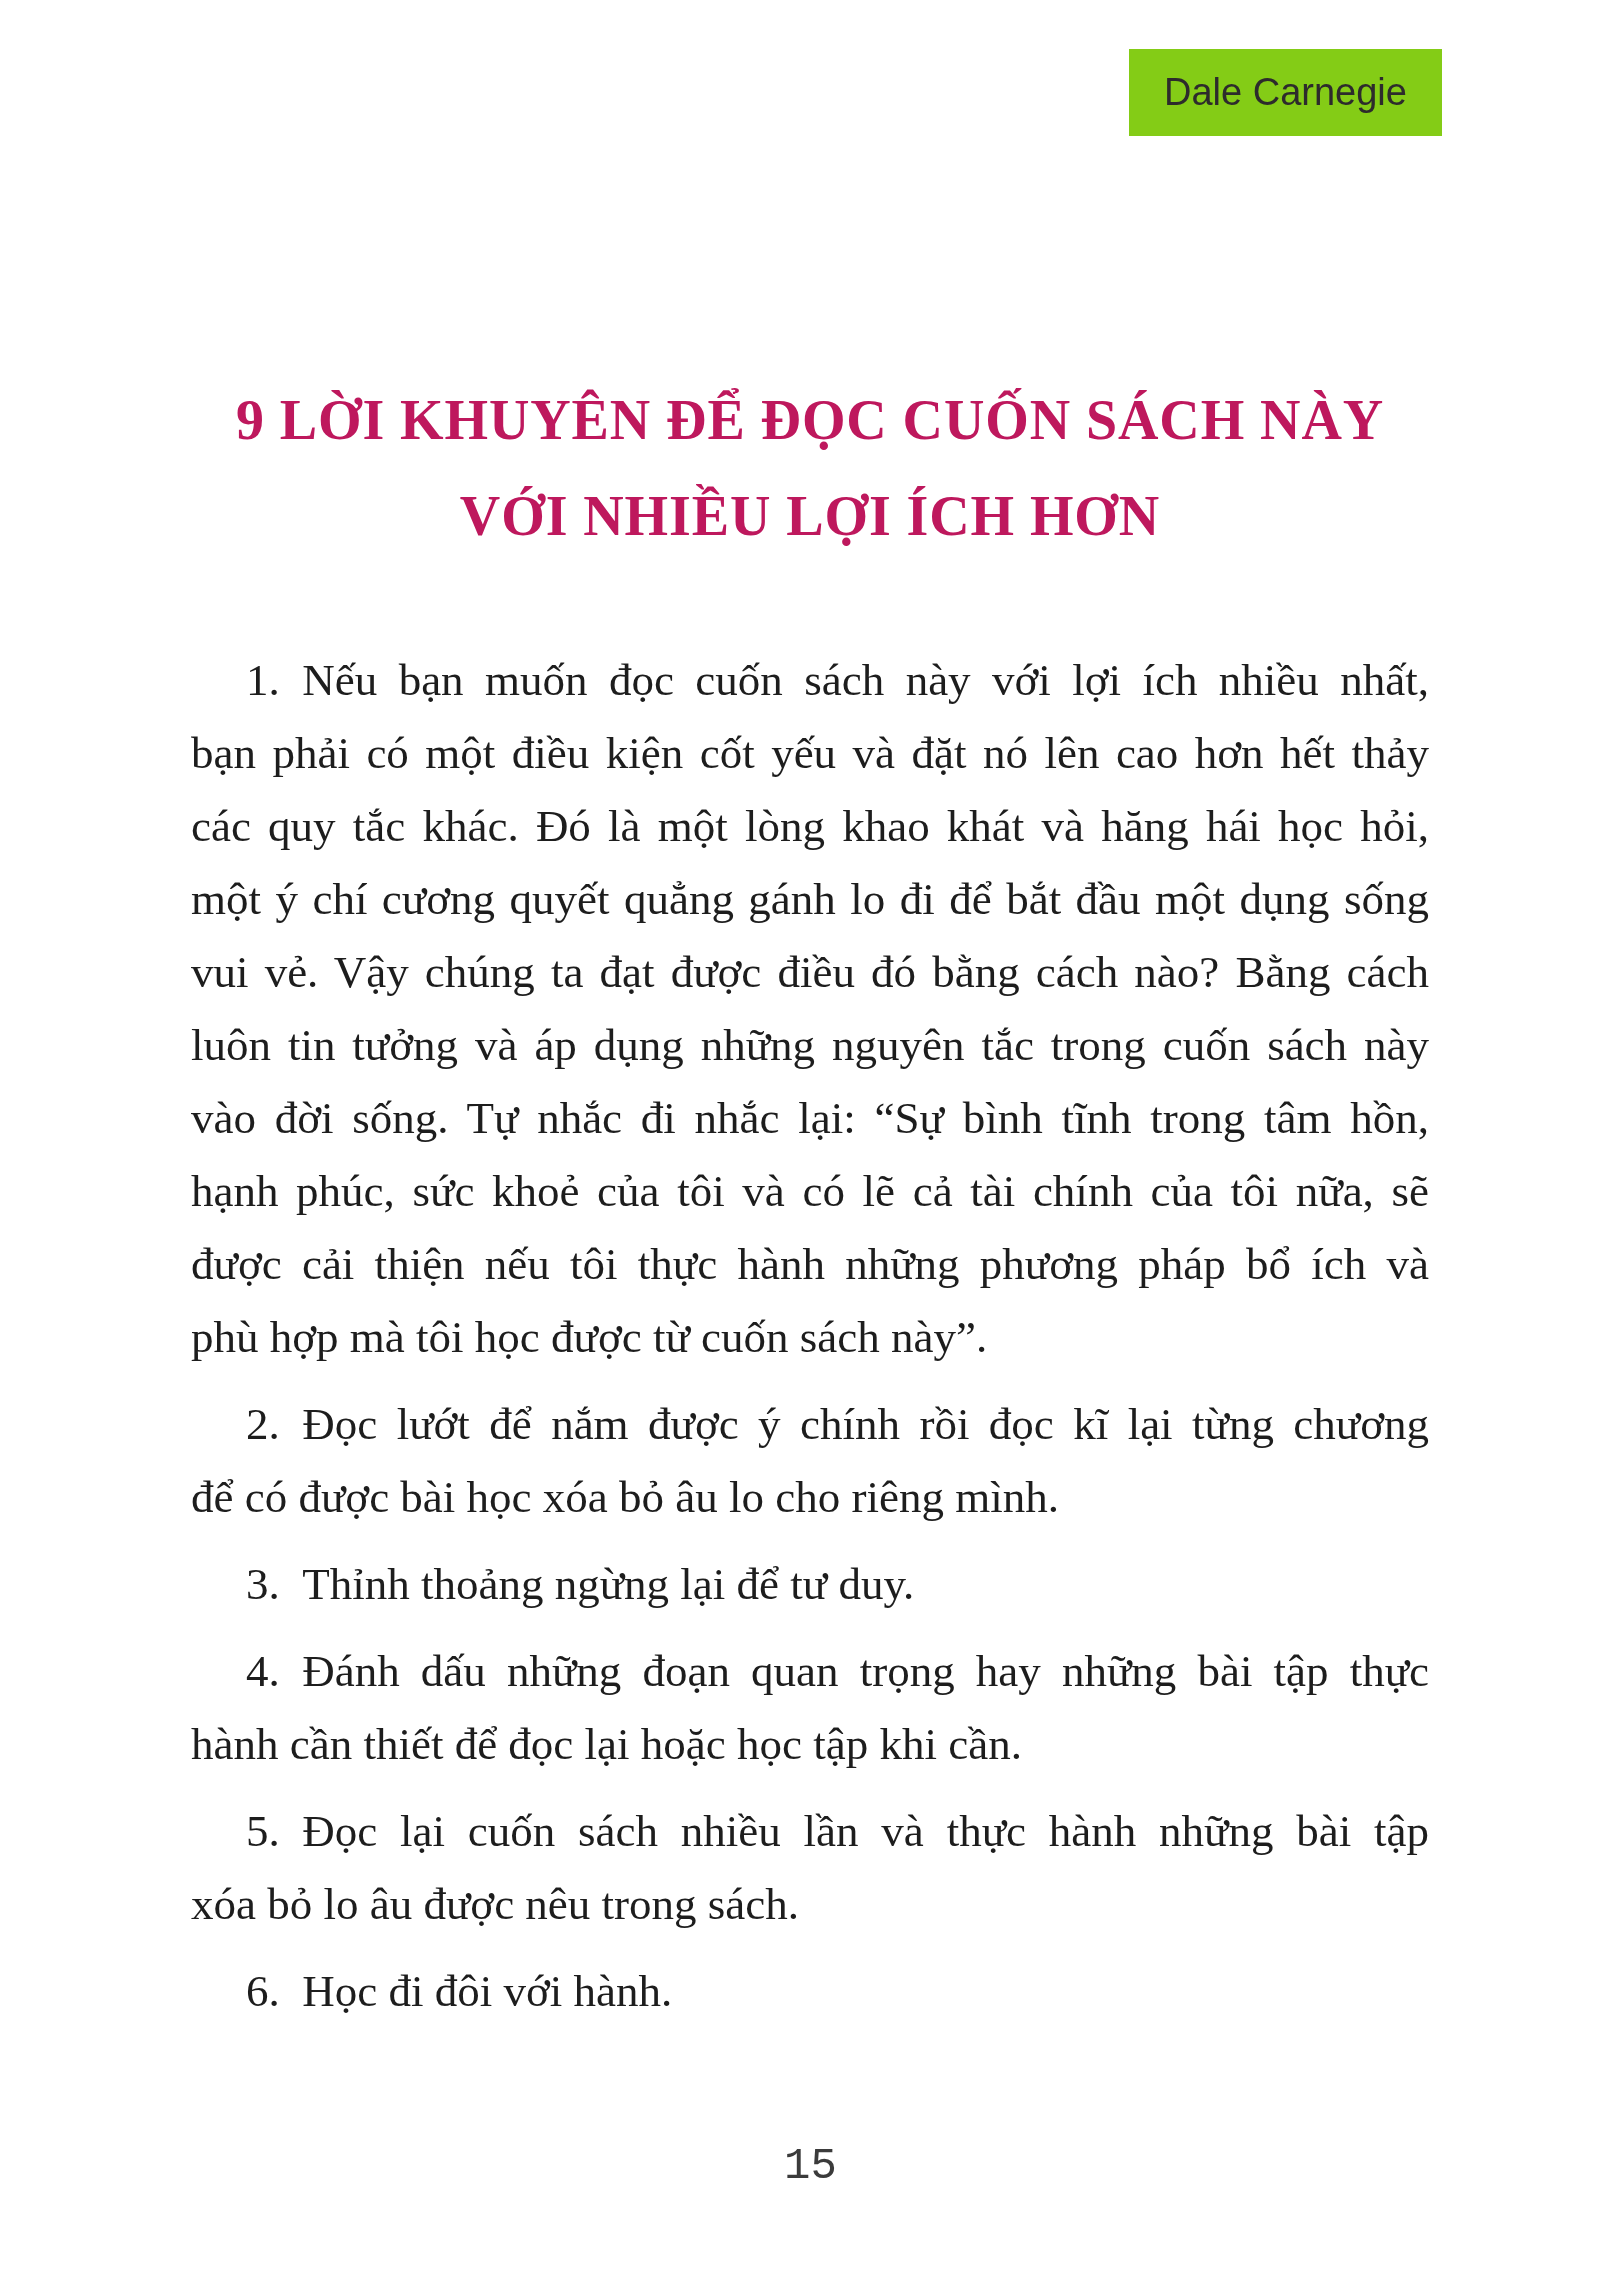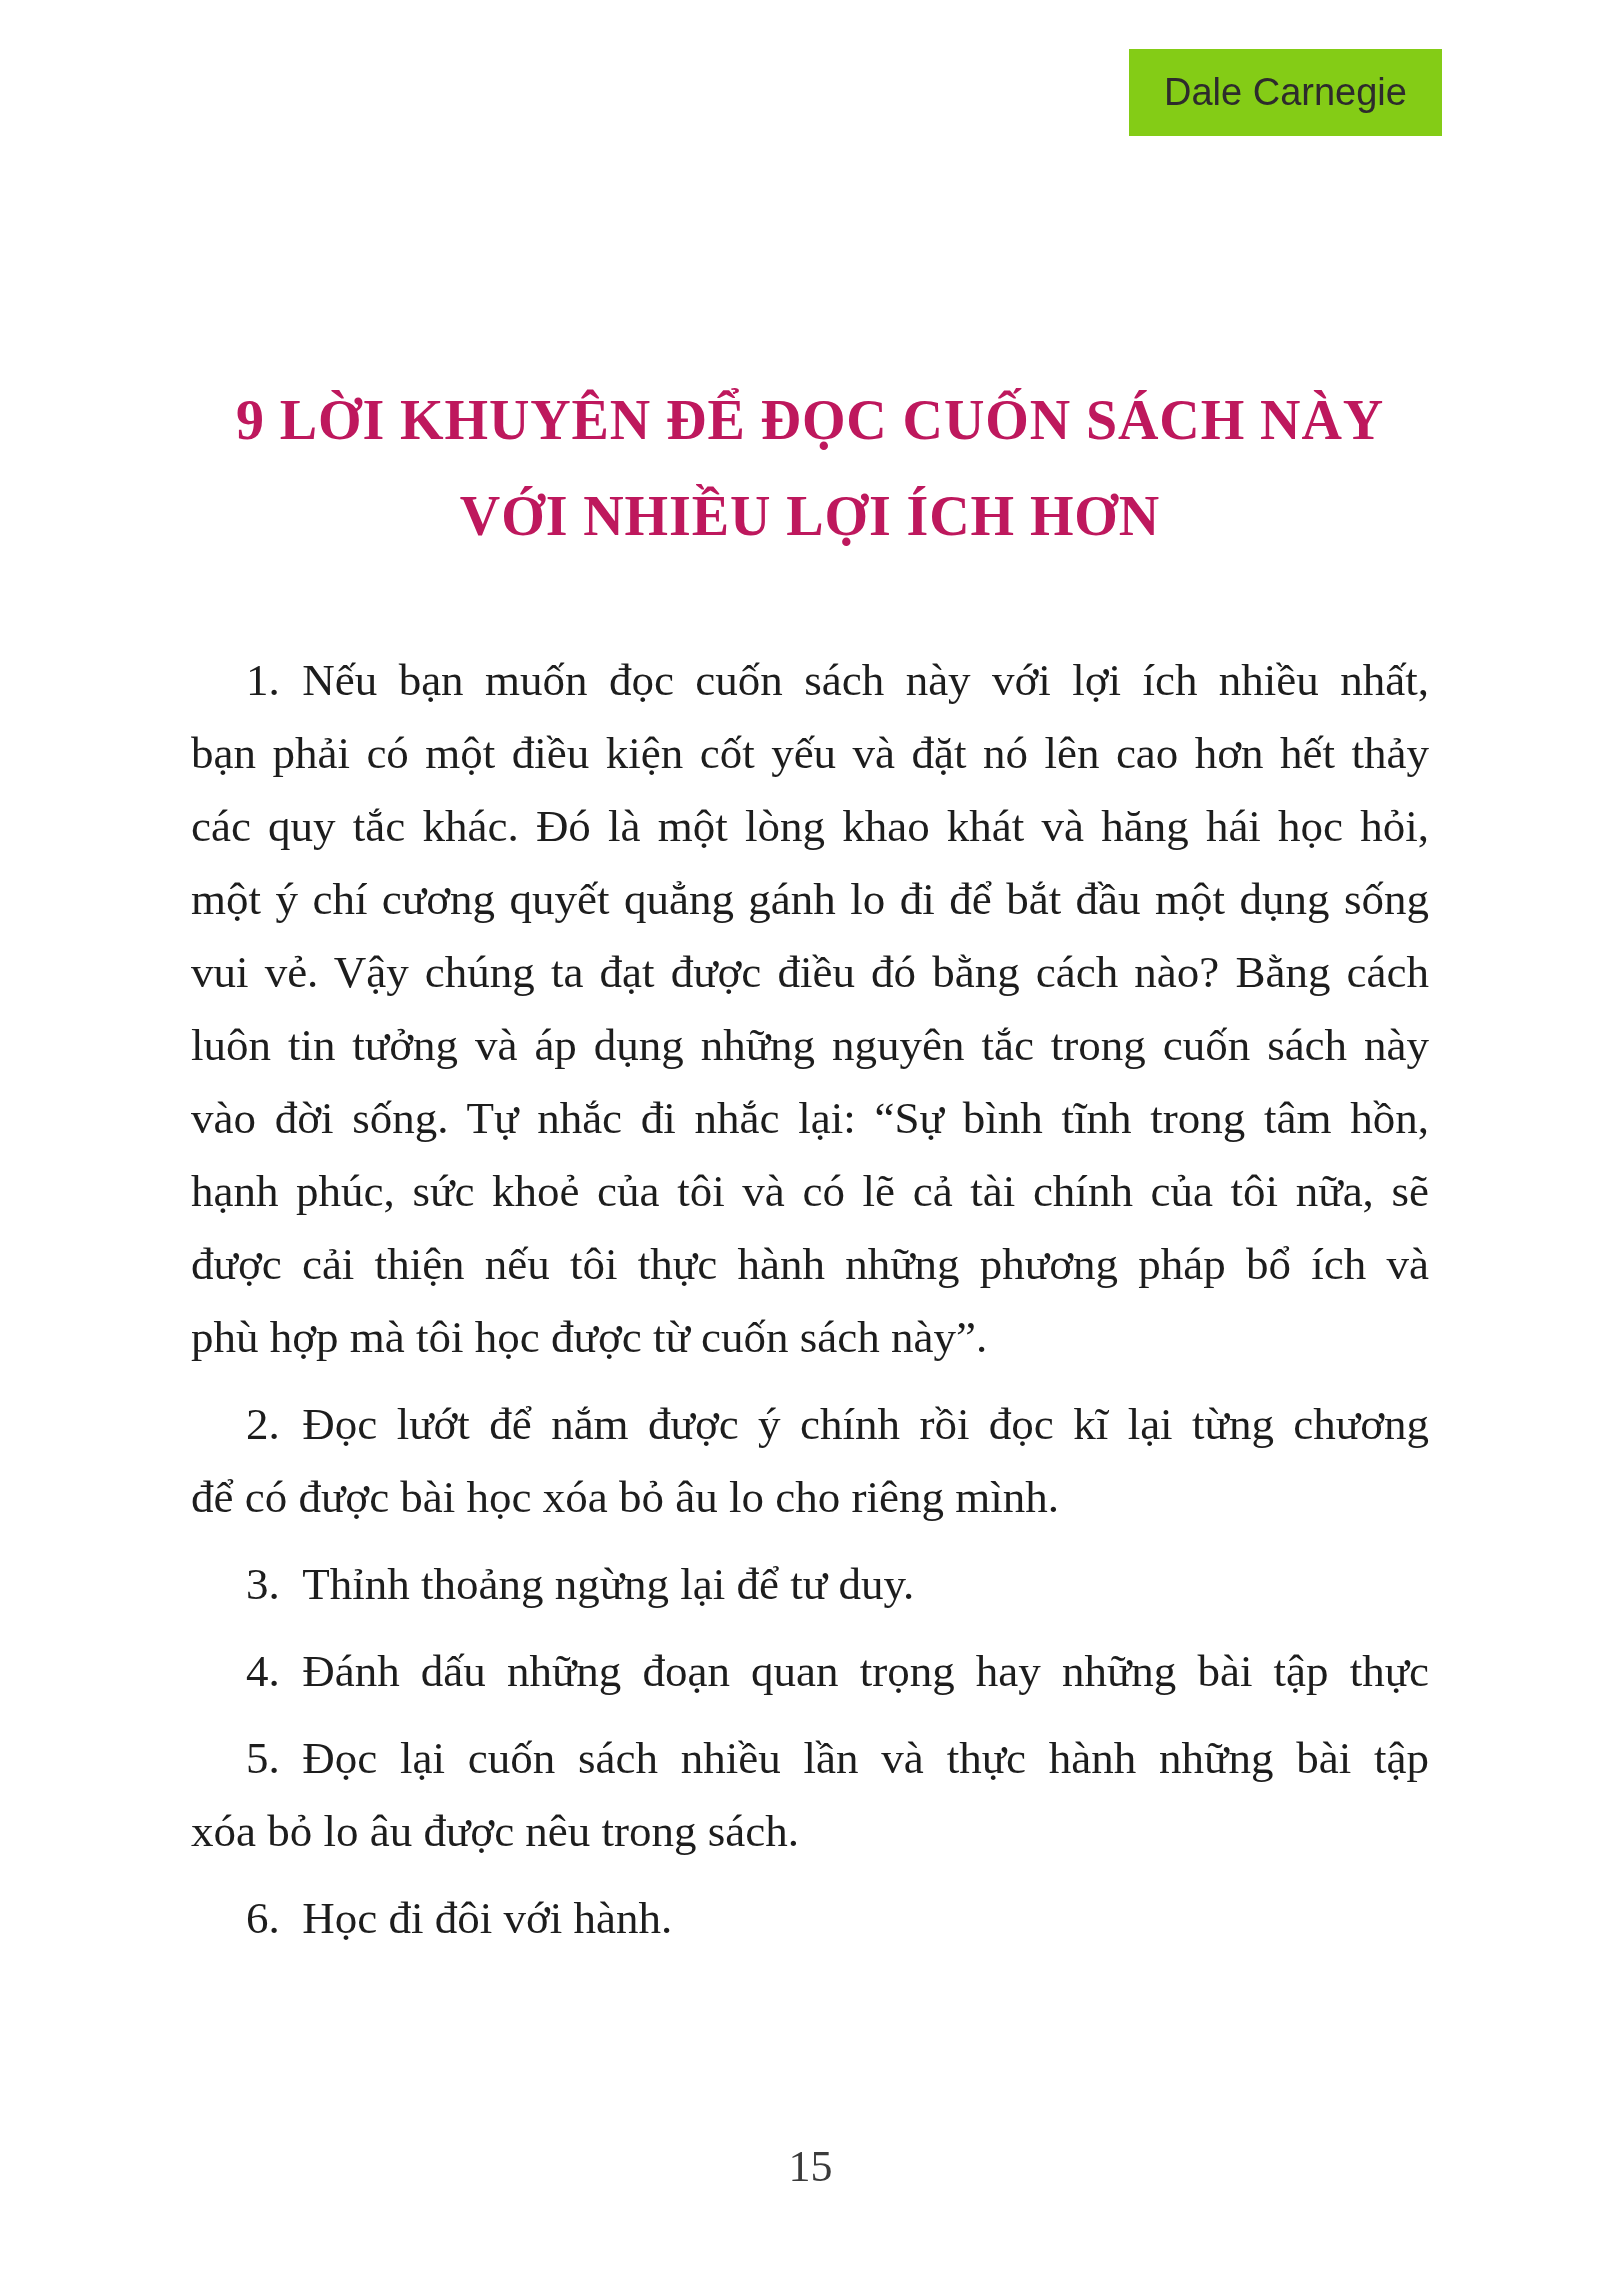--- a/index.html
+++ b/index.html
@@ -54,21 +54,21 @@
     white-space: nowrap;
   }
   .line.first { padding-left: 55px; }
   .line.last  { text-align-last: left; white-space: normal; }
   .page-number {
     position: absolute;
     left: 0;
     top: 2141px;
     width: 100%;
     text-align: center;
-    font-family: Liberation Serif, serif;
+    font-family: Liberation Mono, monospace;
     font-size: 44px;
     color: #3b3b3b;
   }
 </style>
 </head>
 <body>
 
 <div class="author-tag">
   <span>Dale Carnegie</span>
 </div>
@@ -93,20 +93,21 @@
       </div>
       <div class="paragraph">
         <div class="line first">2. Đọc lướt để nắm được ý chính rồi đọc kĩ lại từng chương</div>
         <div class="line last">để có được bài học xóa bỏ âu lo cho riêng mình.</div>
       </div>
       <div class="paragraph">
         <div class="line first last">3. Thỉnh thoảng ngừng lại để tư duy.</div>
       </div>
       <div class="paragraph">
         <div class="line first">4. Đánh dấu những đoạn quan trọng hay những bài tập thực</div>
+        <div class="line last">hành cần thiết để đọc lại hoặc học tập khi cần.</div>
       </div>
       <div class="paragraph">
         <div class="line first">5. Đọc lại cuốn sách nhiều lần và thực hành những bài tập</div>
         <div class="line last">xóa bỏ lo âu được nêu trong sách.</div>
       </div>
       <div class="paragraph">
         <div class="line first last">6. Học đi đôi với hành.</div>
       </div>
     </div>
 </div>

